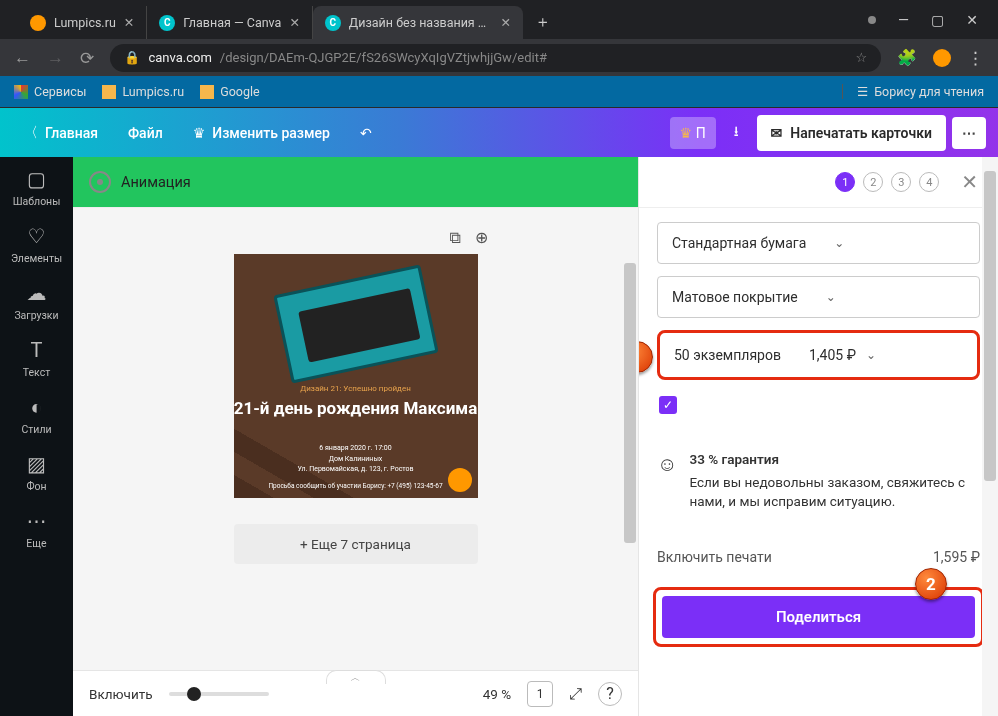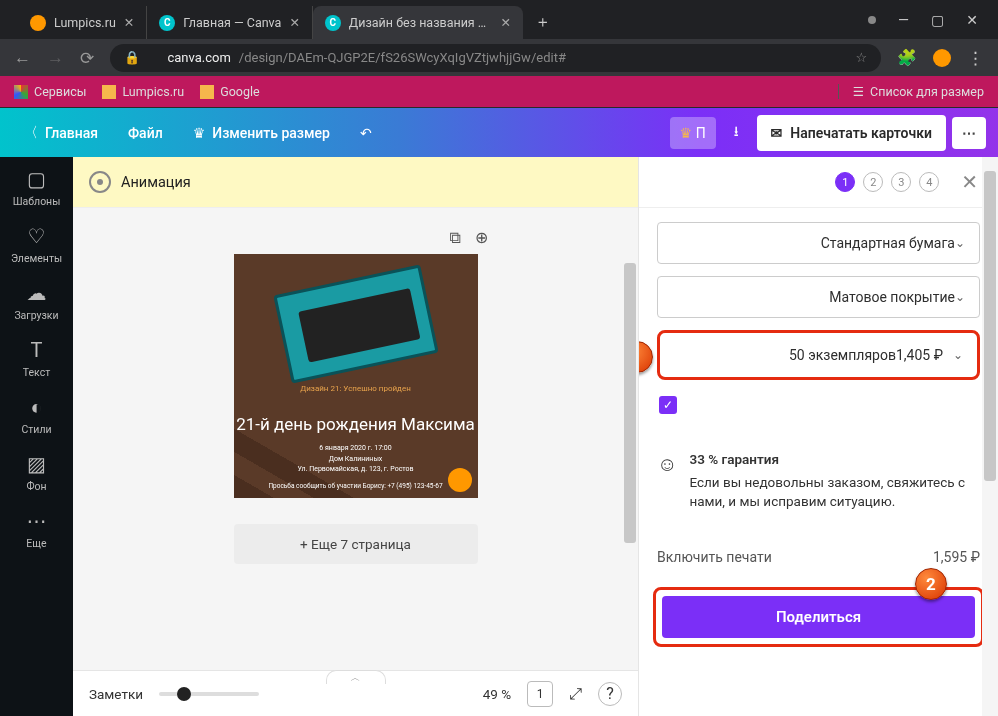--- a/index.html
+++ b/index.html
@@ -13,55 +13,55 @@
 .tab.active { background:#35363a; border-radius:8px 8px 0 0; border-right:none;}
 .tab .favicon { width:16px; height:16px; border-radius:50%; flex:0 0 16px; display:flex; align-items:center; justify-content:center; font-size:10px;}
 .fav-orange{background:#ff9800;}
 .fav-canva{background:#00c4cc;color:#fff;font-weight:bold;}
 .tab .close{margin-left:auto; color:#aaa;}
 .tab-add{color:#ccc; padding:0 12px; font-size:16px; margin-top:6px; display:flex; align-items:center; height:33px;}
 
 .browser-bar { height:37px; background:#35363a; display:flex; align-items:center; padding:0 14px; gap:16px; color:#ccc;}
 .browser-bar .nav-ico{font-size:17px; color:#999;}
 .addr { flex:1; background:#202124; height:28px; border-radius:14px; display:flex; align-items:center; padding:0 14px; font-size:13px; color:#888; gap:8px;}
-.addr .domain{color:#eee;margin-left:19px;}
+.addr .domain{color:#eee;}
 .ext-ico{width:18px;height:18px;border-radius:50%;}
 
-.bookmarks { height:32px; background:#be185d; border-bottom:1px solid #2a2a2a; display:flex; align-items:center; padding:0 14px; gap:16px; font-size:12.5px; color:#ddd;}
+.bookmarks { height:32px; background:#0369a1; border-bottom:1px solid #2a2a2a; display:flex; align-items:center; padding:0 14px; gap:16px; font-size:12.5px; color:#ddd;}
 .bm{display:flex;align-items:center;gap:6px;}
 .bm .sq{width:14px;height:14px;}
 .reading-list{margin-left:auto; display:flex;align-items:center;gap:6px; border-left:1px solid #555; padding-left:14px;}
 
 
 .canva-bar { height:49px; background:linear-gradient(90deg,#01c3cc 0%,#3a7bd5 40%,#7b2ff7 70%,#9333ea 100%); display:flex; align-items:center; padding:0 12px; gap:6px; color:#fff; font-size:14px;}
 .canva-bar .btn{padding:8px 12px; display:flex; align-items:center; gap:7px; cursor:pointer; font-weight:500;border-radius:4px;}
 .canva-bar .spacer{flex:1;}
 .crown-btn{background:rgba(255,255,255,0.3);border-radius:4px;padding:8px 10px;}
 .share-btn{background:#7b2ff7;border-radius:4px;padding:10px 14px;font-weight:600;}
 .dl-btn{padding:10px 12px;}
 .print-btn{background:#fff;color:#2a2a2a;border-radius:4px;padding:10px 14px;font-weight:600;display:flex;align-items:center;gap:8px;}
 .more-btn{background:#fff;color:#444;border-radius:4px;padding:8px 10px;font-weight:bold;}
 
 
 .app-body{position:absolute; top:157px; left:0; right:0; bottom:0; display:flex; background:#fff;}
 .left-rail{width:73px; background:#0d1216; color:#bbb; display:flex; flex-direction:column; align-items:center; padding-top:10px; font-size:10.5px; gap:16px;}
 .rail-item{display:flex; flex-direction:column; align-items:center; gap:4px; cursor:pointer;}
 .rail-item .ico{font-size:20px;}
 
-.canvas-col{flex:1; display:flex; flex-direction:column; background:#fef9c3; position:relative;}
+.canvas-col{flex:1; display:flex; flex-direction:column; background:#22c55e; position:relative;}
 .anim-bar{height:51px; border-bottom:1px solid #eee; display:flex; align-items:center; padding:0 16px; gap:10px; font-size:14.5px; color:#222;}
 .anim-ico{width:22px;height:22px;border:2px solid #888;border-radius:50%;position:relative; display:flex;align-items:center;justify-content:center;}
 .anim-ico::after{content:"";width:6px;height:6px;background:#888;border-radius:50%;}
 .canvas-area{flex:1; background:#f5f5f5; position:relative; display:flex; flex-direction:column; align-items:center; padding-top:10px;overflow:hidden;}
 .page-tools{position:absolute; top:20px; left:50%; transform:translateX(94px); display:flex; gap:14px; color:#555; font-size:16px;}
 .design-card{width:244px; height:244px; background:#5a3a28; background-image:linear-gradient(30deg,#4a2e1f 0%,#4a2e1f 6%,transparent 6%,transparent 12%,#4a2e1f 12%,#4a2e1f 18%,transparent 18%); position:relative; margin-top:36px; color:#fff; text-align:center; font-size:9px;}
 .design-card .gamepad{position:absolute;top:25px;left:47px;width:150px;height:90px;background:#1a9ba3;transform:rotate(-12deg);border:3px solid #0a5258;border-radius:4px;}
 .gamepad::before{content:"";position:absolute;top:18px;left:18px;width:114px;height:52px;background:#222;border-radius:3px;}
 .design-card .lvl{position:absolute;top:130px;width:100%;font-size:8px;color:#e8a34c;}
-.design-card .title{position:absolute;top:161px;width:100%;font-size:17px;font-weight:normal;line-height:1.15;}
+.design-card .title{position:absolute;top:145px;width:100%;font-size:17px;font-weight:bold;line-height:1.15;}
 .design-card .date{position:absolute;top:190px;width:100%;font-size:7px;}
 .design-card .loc1{position:absolute;top:201px;width:100%;font-size:7px;}
 .design-card .loc2{position:absolute;top:211px;width:100%;font-size:7px;}
 .design-card .note{position:absolute;top:228px;width:100%;font-size:6.5px;}
 .design-card .orange{position:absolute;bottom:6px;right:6px;width:24px;height:24px;border-radius:50%;background:#ff9800;}
 
 .add-page{margin-top:26px; width:244px; height:40px; background:#ececec; border-radius:4px; color:#444; font-size:13.5px; display:flex; align-items:center; justify-content:center; cursor:pointer;}
 
 .footer{height:46px; border-top:1px solid #e5e5e5; display:flex; align-items:center; padding:0 16px; gap:16px; font-size:13.5px; color:#333; background:#fff;}
 .footer .handle{position:absolute;top:-1px;left:50%;transform:translateX(-50%);width:60px;height:14px;border:1px solid #ddd;border-bottom:none;border-radius:10px 10px 0 0;background:#fff;display:flex;align-items:center;justify-content:center;font-size:10px;color:#888;}
@@ -71,21 +71,21 @@
 .footer-ico{width:26px;height:26px;border:1px solid #bbb;border-radius:4px;display:flex;align-items:center;justify-content:center;font-size:12px;}
 
 
 .print-panel{width:360px; border-left:1px solid #e5e5e5; background:#fff; position:relative; display:flex; flex-direction:column;}
 .panel-header{height:51px;border-bottom:1px solid #eee;display:flex;align-items:center;padding:0 20px;justify-content:space-between;}
 .steps{display:flex;gap:8px;margin-left:auto;}
 .step{width:20px;height:20px;border:1px solid #bbb;border-radius:50%;font-size:11px;color:#888;display:flex;align-items:center;justify-content:center;}
 .step.active{background:#7b2ff7;border-color:#7b2ff7;color:#fff;}
 .panel-close{margin-left:22px;font-size:20px;color:#888;cursor:pointer;}
 .panel-body{flex:1;overflow:auto;padding:14px 18px;display:flex;flex-direction:column;gap:12px;}
-.dropdown{height:42px;border:1px solid #ccc;border-radius:4px;display:flex;align-items:center;padding:0 14px;font-size:14px;color:#2e2e2e;justify-content:flex-end;cursor:pointer;}
+.dropdown{height:42px;border:1px solid #ccc;border-radius:4px;display:flex;align-items:center;padding:0 14px;font-size:14px;color:#2e2e2e;justify-content:flex-start;cursor:pointer;gap:28px;}
 .dropdown .chev{font-size:12px;color:#666;}
 .dropdown.hl{border:3px solid #e52b10;border-radius:8px;height:50px;position:relative;}
 .marker{position:absolute;width:32px;height:32px;border-radius:50%;background:radial-gradient(circle at 35% 30%,#ff8a3c,#d93400);border:1px solid #a02400;color:#fff;font-weight:bold;font-size:17px;display:flex;align-items:center;justify-content:center;box-shadow:0 2px 3px rgba(0,0,0,0.4);z-index:10;}
 .marker.m1{left:-39px;top:8px;}
 .check-row{display:flex;align-items:center;gap:10px;font-size:14px;color:#2e2e2e;padding:4px 2px;}
 .checkbox{width:18px;height:18px;background:#7b2ff7;border-radius:3px;color:#fff;font-size:12px;display:flex;align-items:center;justify-content:center;}
 .guarantee{margin-top:20px;display:flex;gap:12px;font-size:13.5px;color:#333;line-height:1.4;}
 .guarantee .smile{font-size:20px;}
 .guarantee .gt{font-weight:600;margin-bottom:4px;}
 .cost-row{display:flex;justify-content:space-between;font-size:14px;color:#555;padding:6px 0;margin-top:20px;}
@@ -147,21 +147,21 @@
   <div class="bm">
       <span class="sq" style="background:#f6b74c;"></span>
       <span>Lumpics.ru</span>
     </div>
   <div class="bm">
       <span class="sq" style="background:#f6b74c;"></span>
       <span>Google</span>
     </div>
   <div class="reading-list">
       <span>☰</span>
-      <span>Список для размер</span>
+      <span>Борису для чтения</span>
     </div>
 </div>
 
 <div class="canva-bar">
   <div class="btn">
       <span>〈</span>
       <span>Главная</span>
     </div>
   <div class="btn">
       <span>Файл</span>
@@ -236,21 +236,21 @@
         <div class="note">Просьба сообщить об участии Борису: +7 (495) 123-45-67</div>
         <div class="orange"></div>
       </div>
       <div class="add-page">+ Еще 7 страница</div>
       <div class="scrollbar-fake">
           <div class="sb-thumb" style="top:4px;height:280px;"></div>
         </div>
     </div>
     <div class="footer" style="position:relative;">
       <div class="handle">︿</div>
-      <span>Заметки</span>
+      <span>Включить</span>
       <div class="slider">
           <div class="knob"></div>
         </div>
       <div class="spacer"></div>
       <span>49 %</span>
       <div class="footer-ico">1</div>
       <span style="font-size:16px;">⤢</span>
       <span style="font-size:16px;border:1px solid #bbb;border-radius:50%;width:24px;height:24px;display:flex;align-items:center;justify-content:center;">?</span>
     </div>
   </div>

